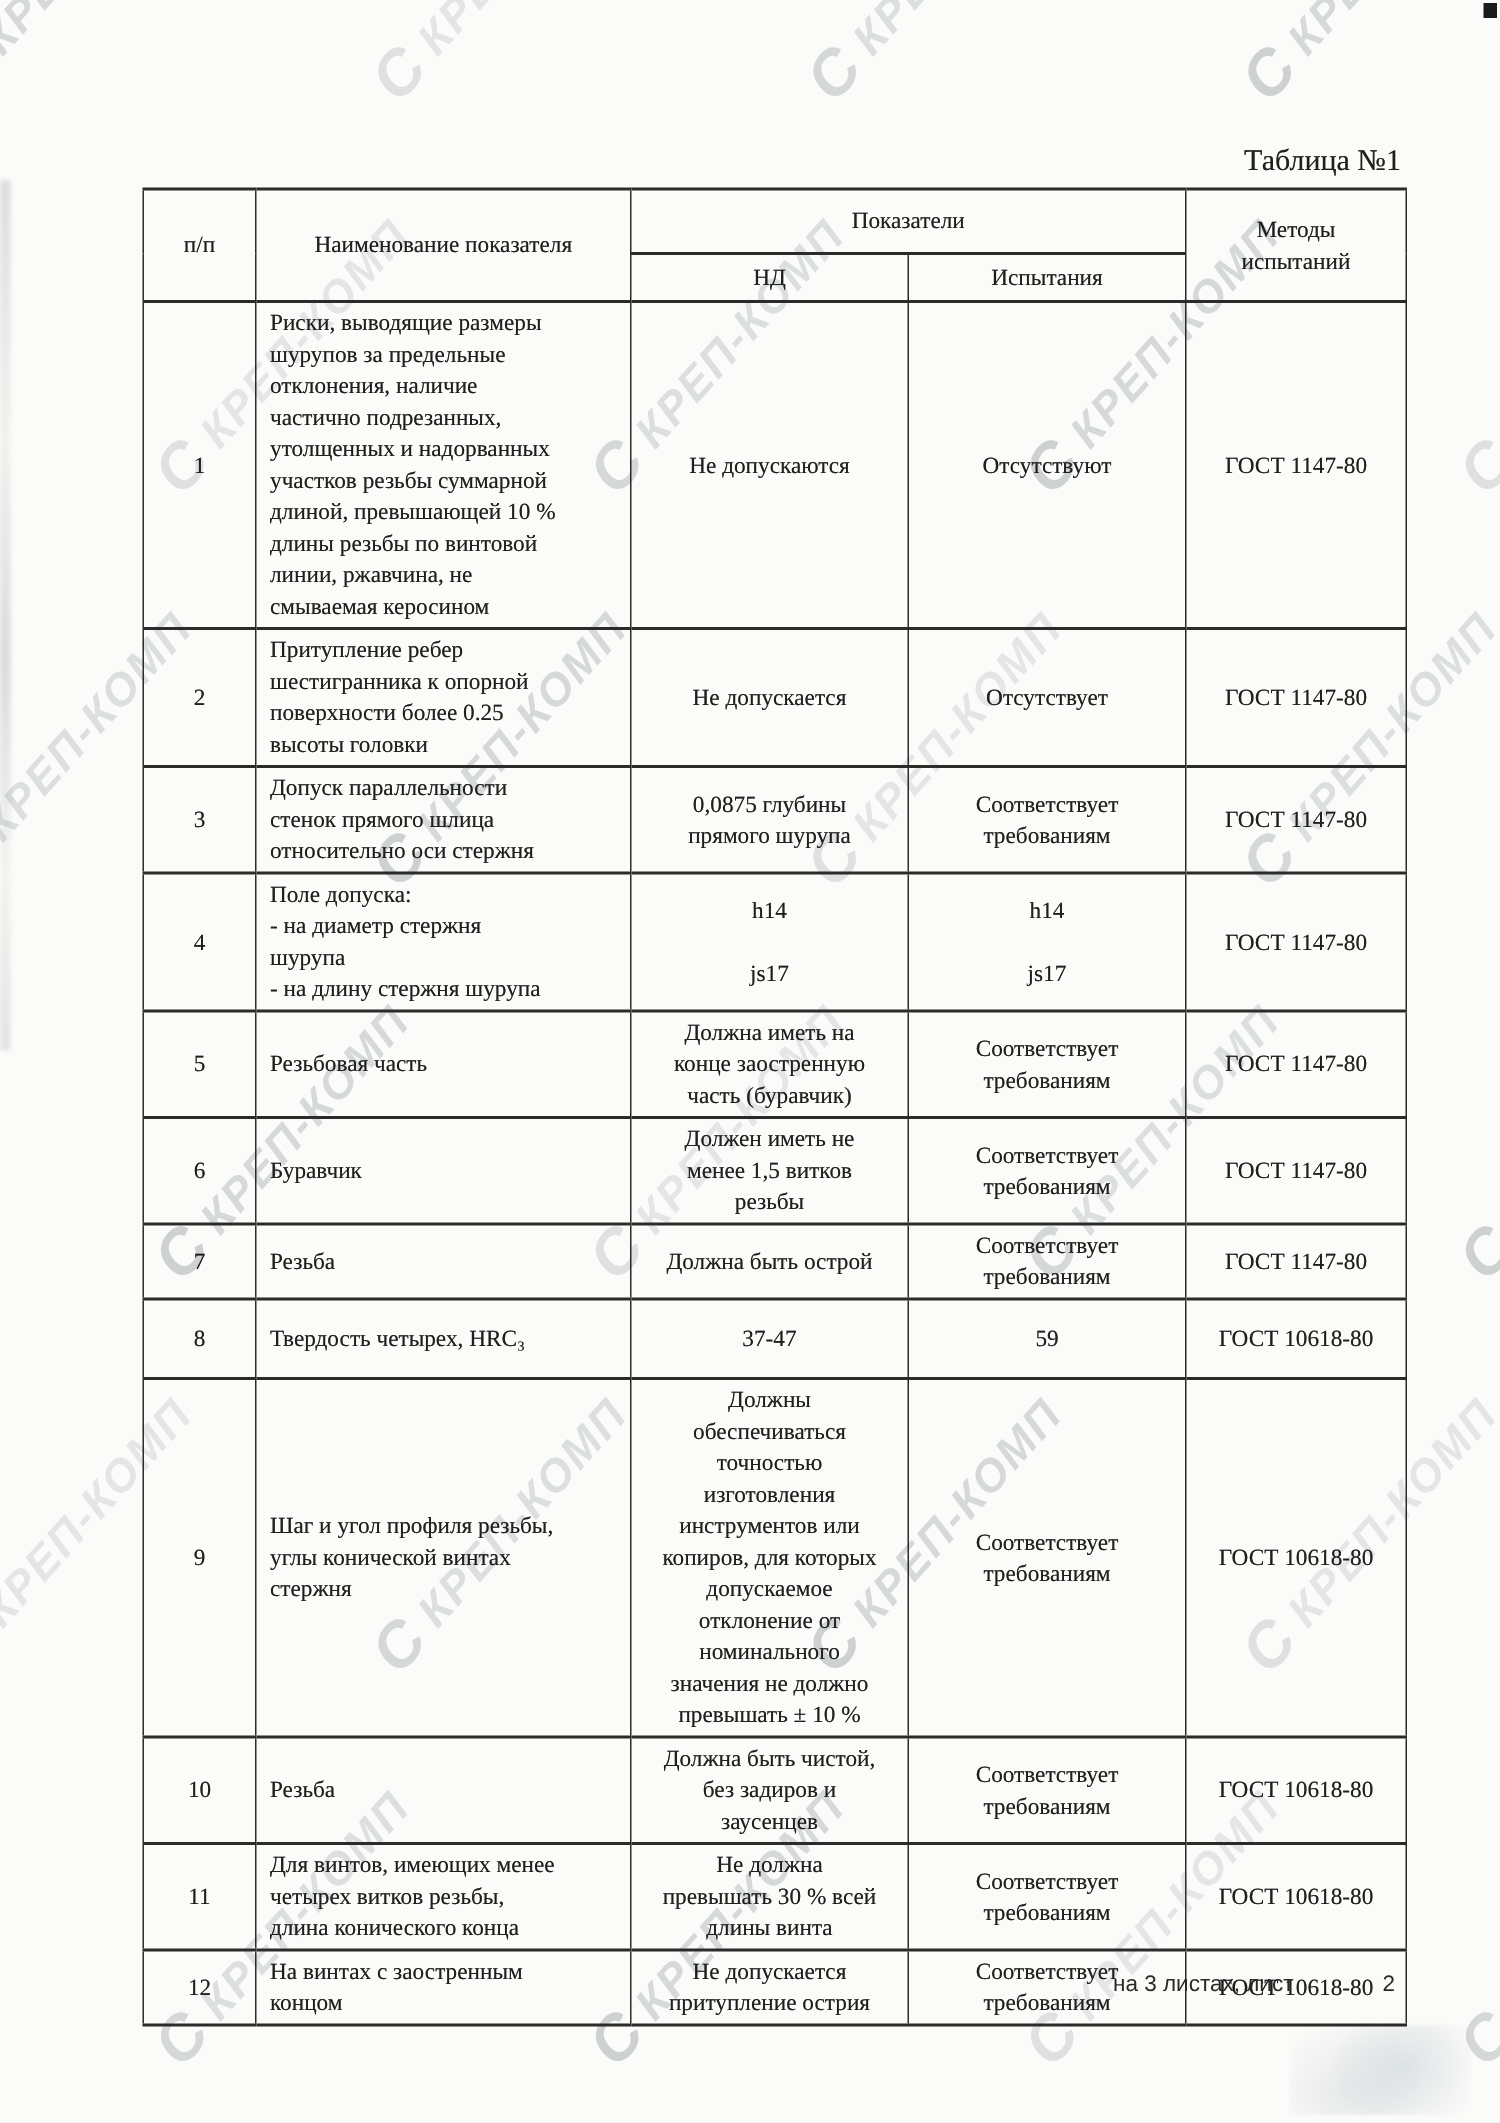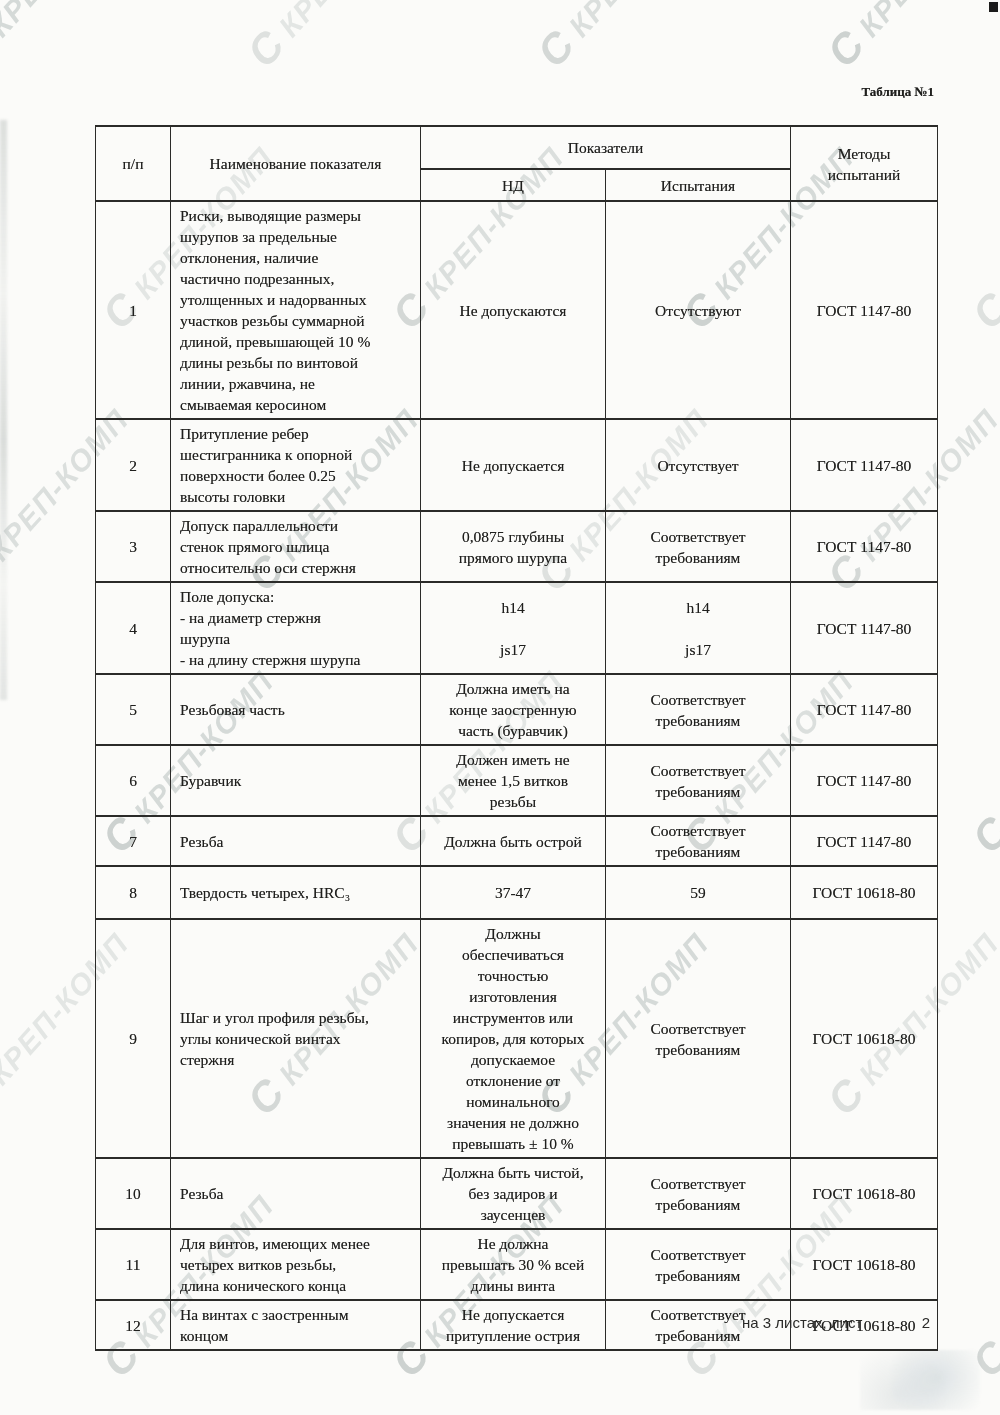--- a/index.html
+++ b/index.html
@@ -52,22 +52,22 @@
       radial-gradient(circle at 30% 75%, rgba(120,140,150,.15), rgba(120,140,150,0) 55%);
     filter: blur(1px);
   }
   
   .doc-header {
     position: absolute; left: 308px; top: 56px; width: 626px; z-index: 2;
     font-size: 15.5px; letter-spacing: 0.2px; text-align: center;
     text-shadow: 0 0 .4px rgba(30,30,30,.65);
   }
   .table-caption {
-    position: absolute; right: 66px; top: 84px; z-index: 2;
-    font-size: 13px; font-weight: bold;
+    position: absolute; right: 66px; top: 96px; z-index: 2;
+    font-size: 20px; font-weight: normal;
     text-shadow: 0 0 .4px rgba(30,30,30,.65);
   }
   
   table.protocol {
     position: absolute; left: 95px; top: 125px; width: 842px; z-index: 2;
     border-collapse: collapse; table-layout: fixed;
     font-size: 15.5px; line-height: 21px;
   }
   table.protocol th, table.protocol td {
     border-top: 2px solid #2b2b29;

